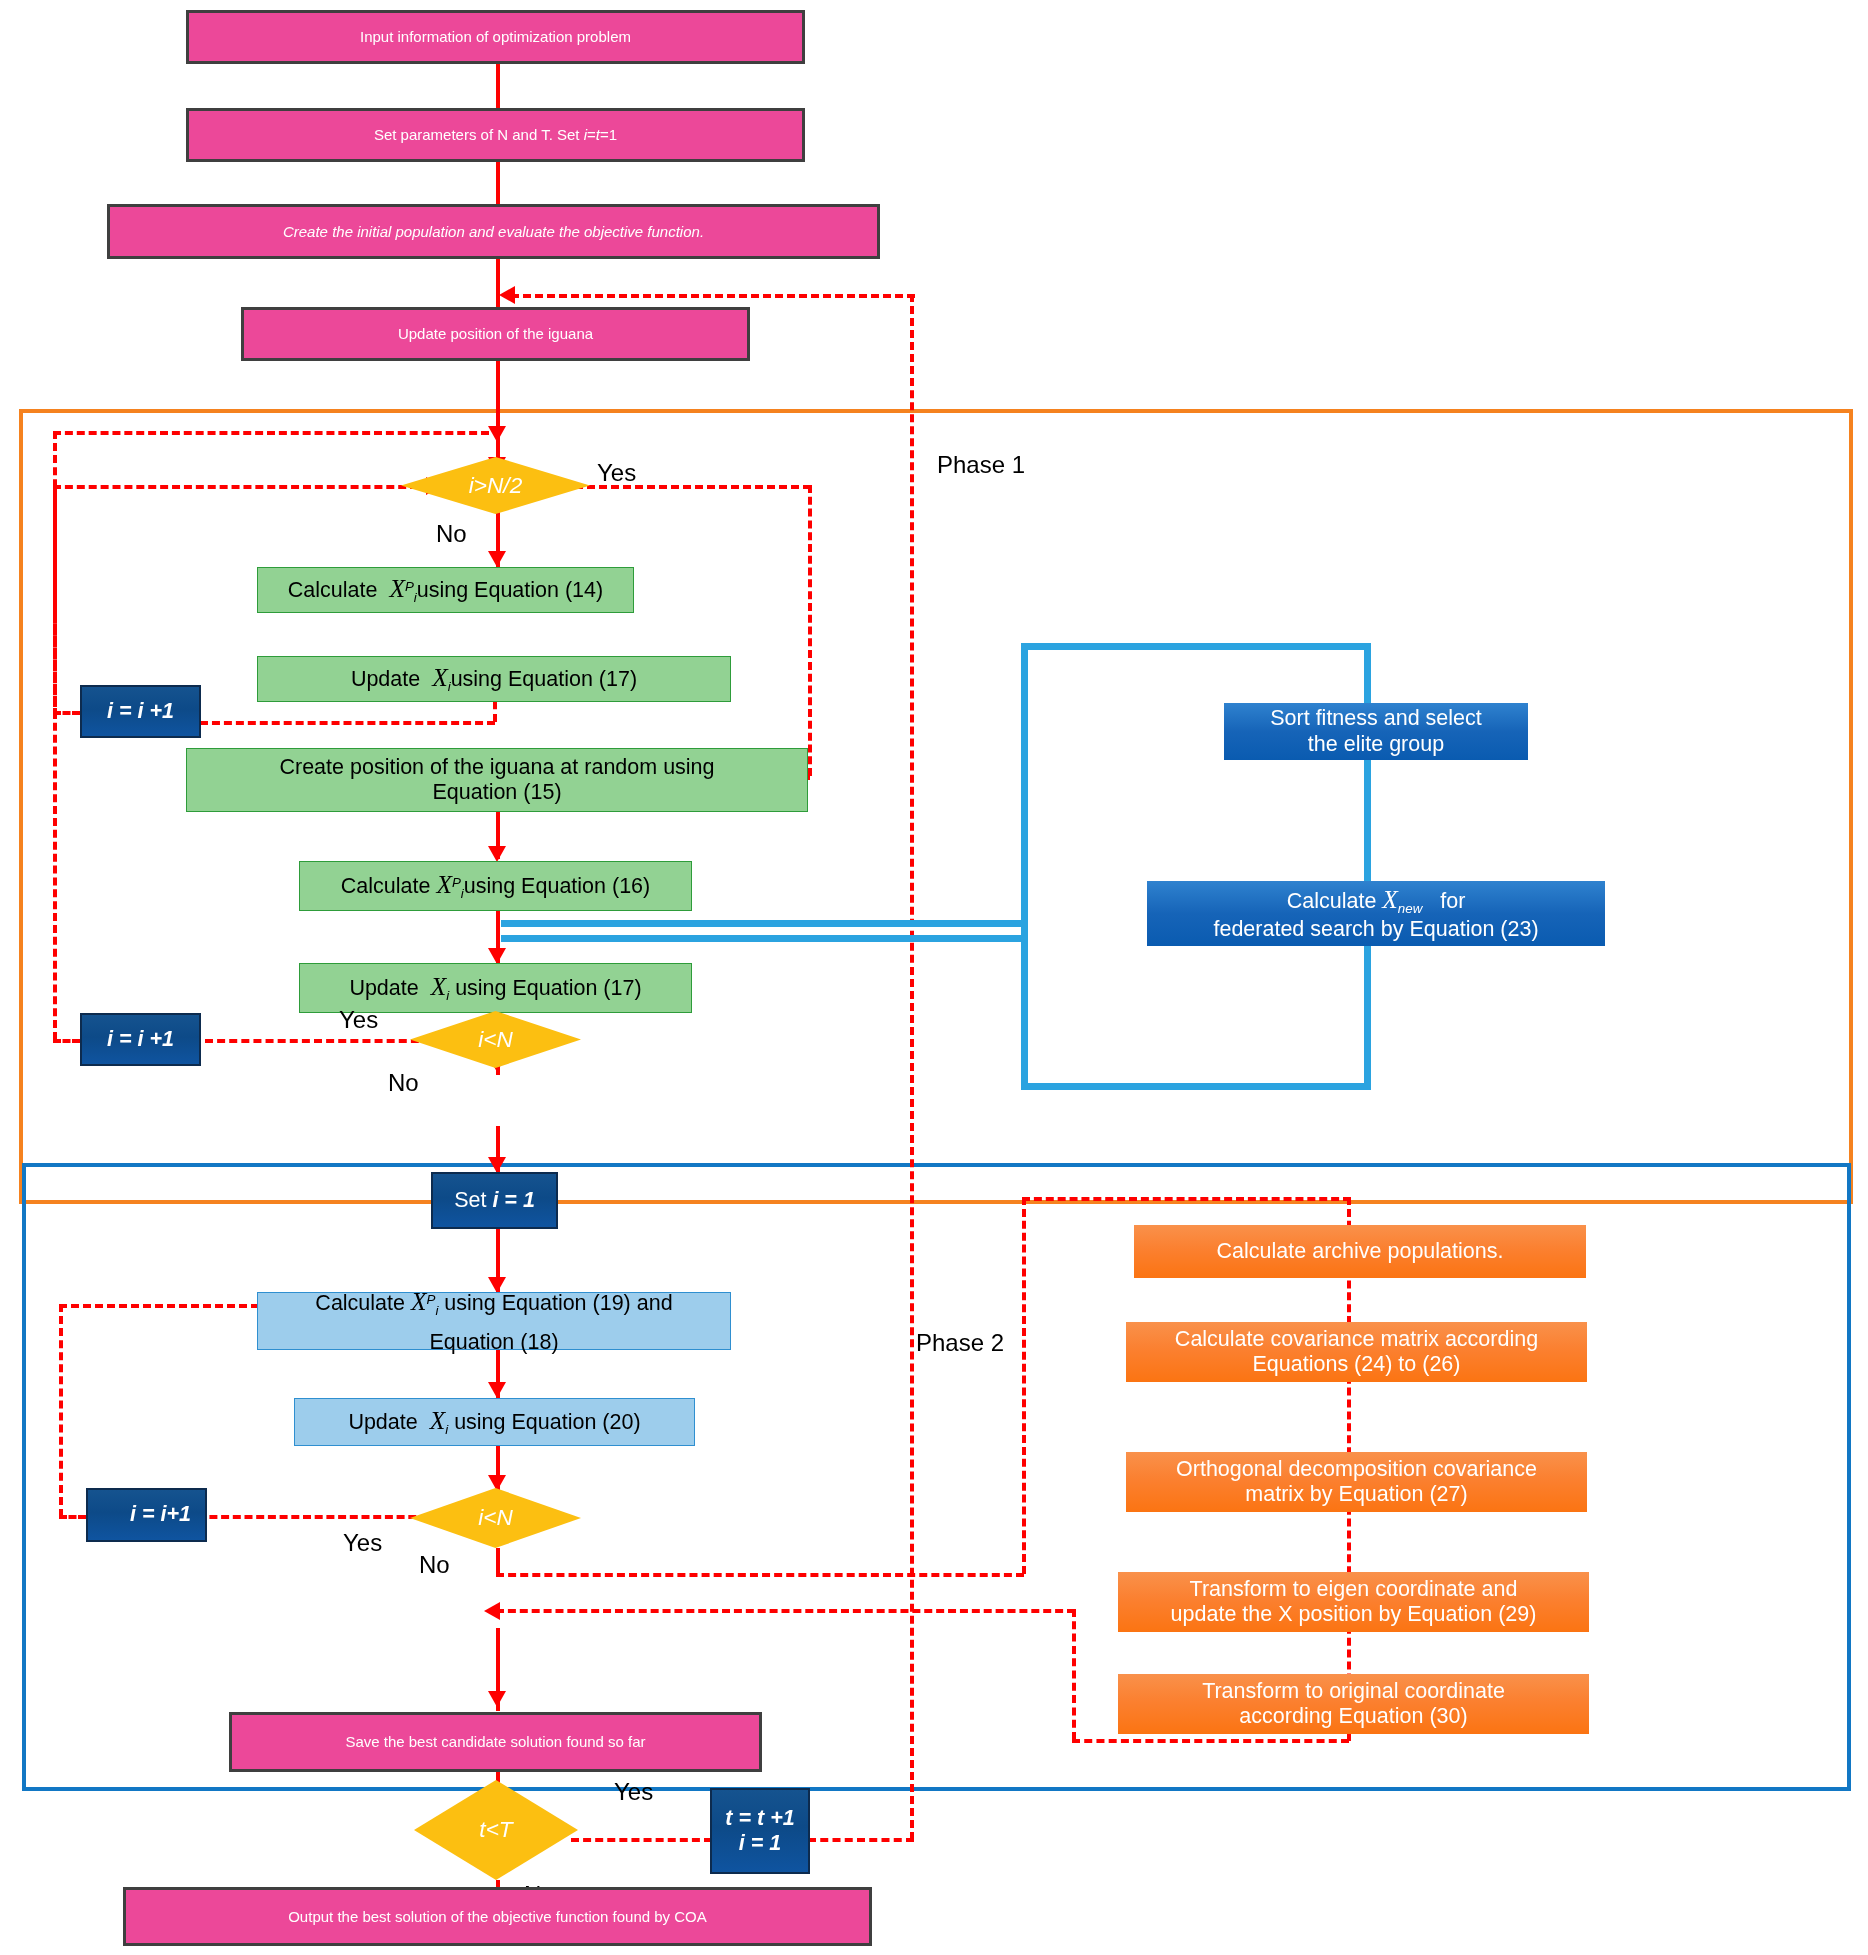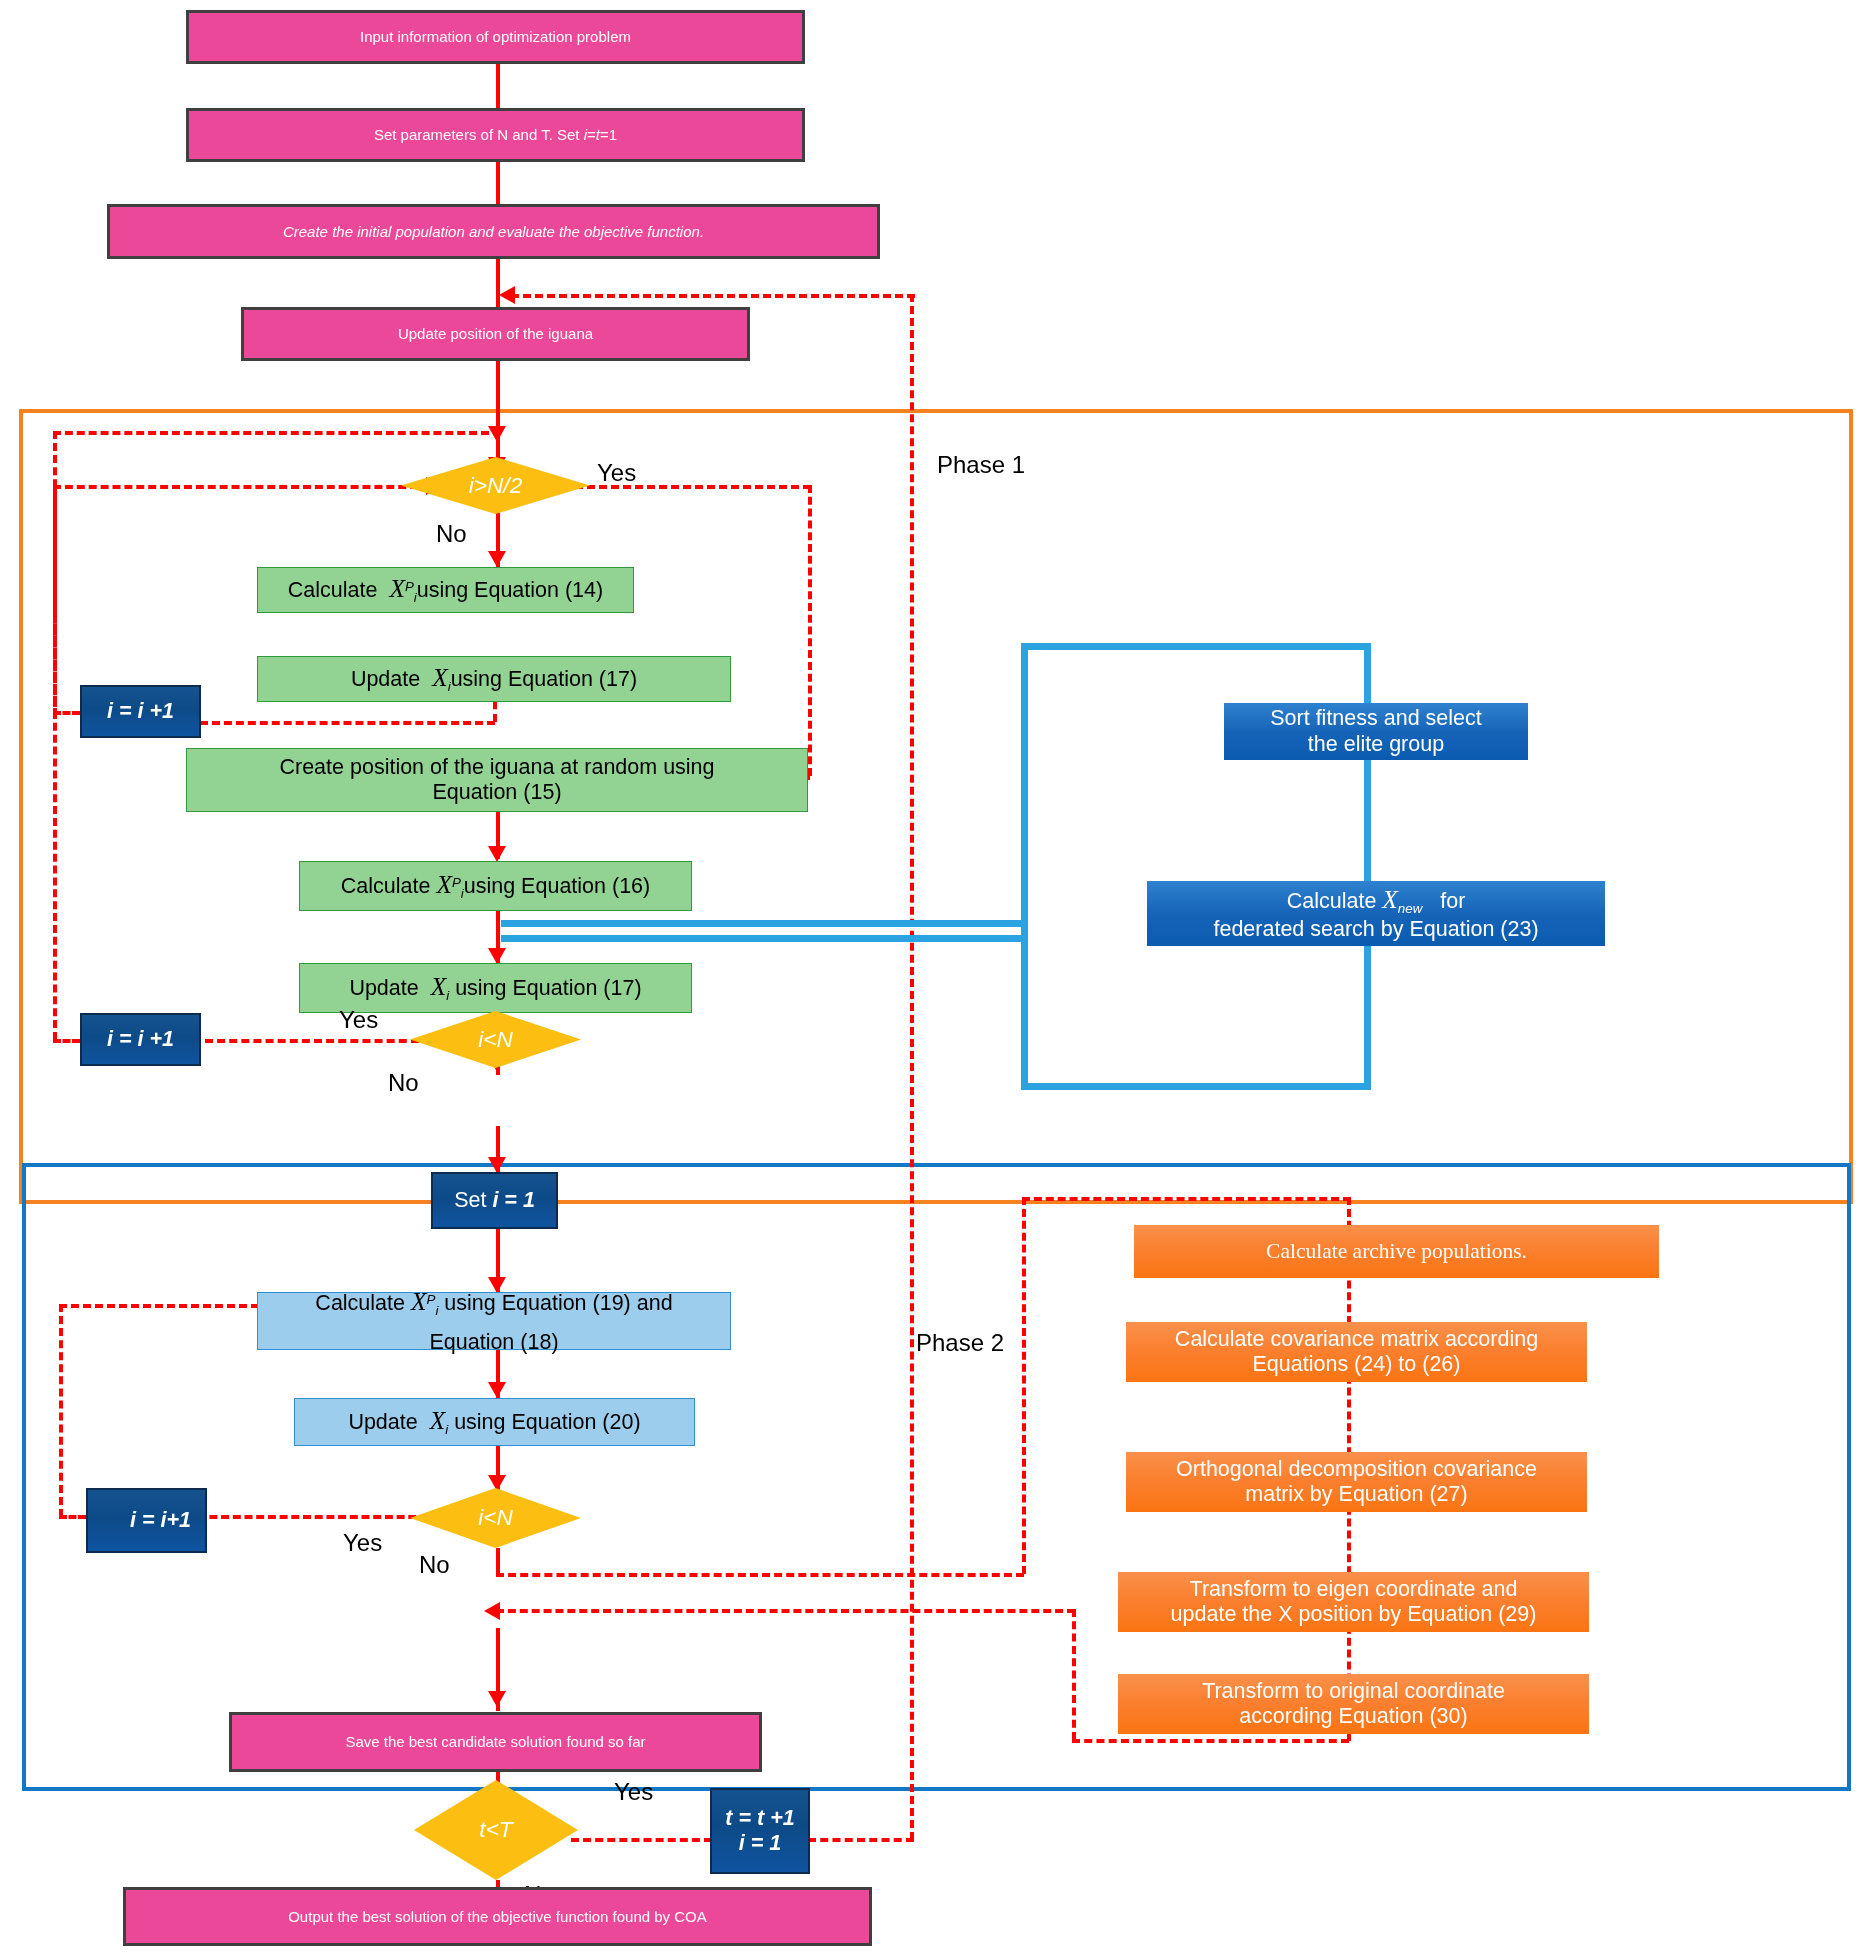--- a/index.html
+++ b/index.html
@@ -279,21 +279,21 @@
     <div class="dshape"></div>
     <div class="dlabel">
       <i>i</i>
         <span> &lt; </span>
         <i>N</i>
     </div>
   </div>
   <div class="edgelbl" style="left:343px;top:1529px;">Yes</div>
   <div class="edgelbl" style="left:419px;top:1551px;">No</div>
 
-  <div class="node dblue" style="left:86px;top:1488px;width:121px;height:65px;padding-left:28px;">
+  <div class="node dblue" style="left:86px;top:1488px;width:121px;height:54px;padding-left:28px;">
     <span>
       <span>i</span><span> = </span><span>i</span><span>+1</span>
     </span>
   </div>
 
   <div class="node gray" style="left:229px;top:1712px;width:533px;height:60px;">
     <span>Save the best candidate solution found so far</span>
   </div>
 
   <div class="diamond" style="left:414px;top:1780px;width:164px;height:100px;">
@@ -313,21 +313,21 @@
     </span>
     <span>
       <span>i</span><span> = 1</span>
     </span>
   </div>
 
   <div class="node gray" style="left:123px;top:1887px;width:749px;height:59px;">
     <span>Output the best solution of the objective function found by COA</span>
   </div>
 
-  <div class="node orange" style="left:1134px;top:1225px;width:525px;height:53px;font-family:Liberation Serif, serif;">
+  <div class="node orange" style="left:1134px;top:1225px;width:452px;height:53px;">
     <span>Calculate archive populations.</span>
   </div>
 
   <div class="node orange" style="left:1126px;top:1322px;width:461px;height:60px;flex-direction:column;">
     <span>Calculate covariance matrix according</span>
     <span>Equations (24) to (26)</span>
   </div>
 
   <div class="node orange" style="left:1126px;top:1452px;width:461px;height:60px;flex-direction:column;text-align:right;">
     <span>Orthogonal decomposition covariance</span>

